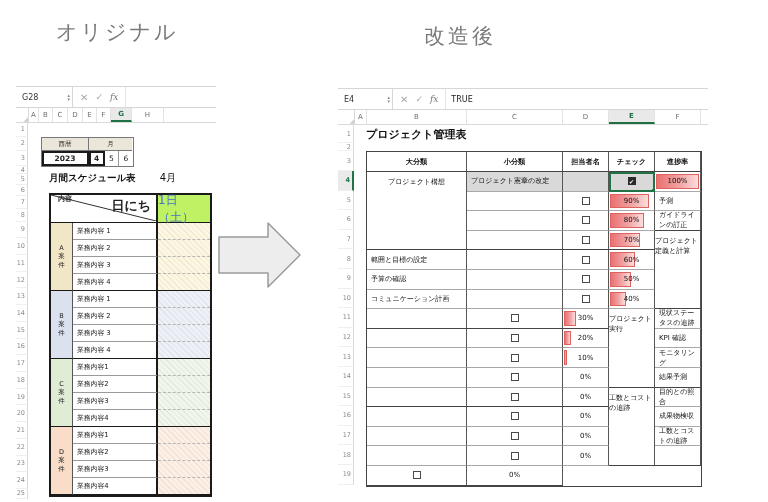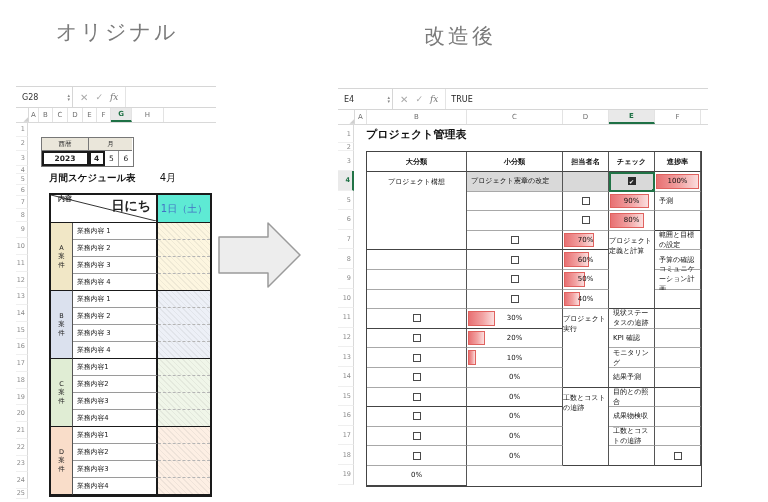--- a/index.html
+++ b/index.html
@@ -51,22 +51,22 @@
   .lt-title{font-weight:bold;font-size:9.5px;color:#111;}
   .lt-month{font-weight:normal;font-size:10px;color:#111;margin-left:24px;}
 
   .sched{position:absolute;left:21px;top:70px;width:163px;border:2px solid #1a1a1a;box-sizing:border-box;
          display:grid;grid-template-columns:22px 85px 52px;}
   .sc-diag{grid-column:1 / span 2;position:relative;height:28px;border-right:2px solid #1a1a1a;
            border-bottom:1.5px solid #1a1a1a;box-sizing:border-box;background:#fff;}
   .sc-diag svg{position:absolute;left:0;top:0;}
   .diag-top{position:absolute;right:5px;top:2px;font-size:13px;font-weight:bold;}
   .diag-bot{position:absolute;left:7px;bottom:18px;font-size:7px;font-weight:bold;}
-  .sc-datehdr{height:28px;display:flex;align-items:center;justify-content:center;font-size:10px;
-              color:#4472c4;background:#5eead4;border-bottom:1.5px solid #1a1a1a;box-sizing:border-box;}
+  .sc-datehdr{height:28px;display:flex;align-items:center;justify-content:center;font-size:12px;
+              color:#4472c4;background:#bef264;border-bottom:1.5px solid #1a1a1a;box-sizing:border-box;}
   .sc-label{grid-row:span 4;display:flex;align-items:center;justify-content:center;text-align:center;
             white-space:pre-line;font-size:6.5px;line-height:1.25;border-right:1px solid #555;
             border-bottom:1.5px solid #1a1a1a;box-sizing:border-box;color:#222;}
   .sc-task{height:17px;display:flex;align-items:center;padding-left:4px;font-size:6.8px;background:#fff;
            border-right:2px solid #1a1a1a;border-bottom:1px solid #9a9a9a;box-sizing:border-box;}
   .sc-date{height:17px;border-bottom:1px dashed #b5b5b5;box-sizing:border-box;}
   .sc-task.grpend,.sc-date.grpend{border-bottom:1.5px solid #1a1a1a;}
 
   
   .rt-title{position:absolute;left:12px;top:2px;font-weight:bold;font-size:11px;color:#111;}
@@ -315,20 +315,21 @@
             </div>
             <div class="pm-c pm-task">予測</div>
             <div class="pm-c"></div>
             <div class="pm-c pm-check">
               <div class="cbox"></div>
             </div>
             <div class="pm-c pm-prog">
               <div class="bar" style="width: calc(80% - 2px);"></div>
               <div class="pm-pct">80%</div>
             </div>
+            <div class="pm-c pm-task grpend">ガイドラインの訂正</div>
             <div class="pm-c grpend"></div>
             <div class="pm-c pm-check grpend">
               <div class="cbox"></div>
             </div>
             <div class="pm-c pm-prog grpend">
               <div class="bar" style="width: calc(70% - 2px);"></div>
               <div class="pm-pct">70%</div>
             </div>
             <div class="pm-cat">プロジェクト定義と計算</div>
             <div class="pm-c pm-task">範囲と目標の設定</div>

